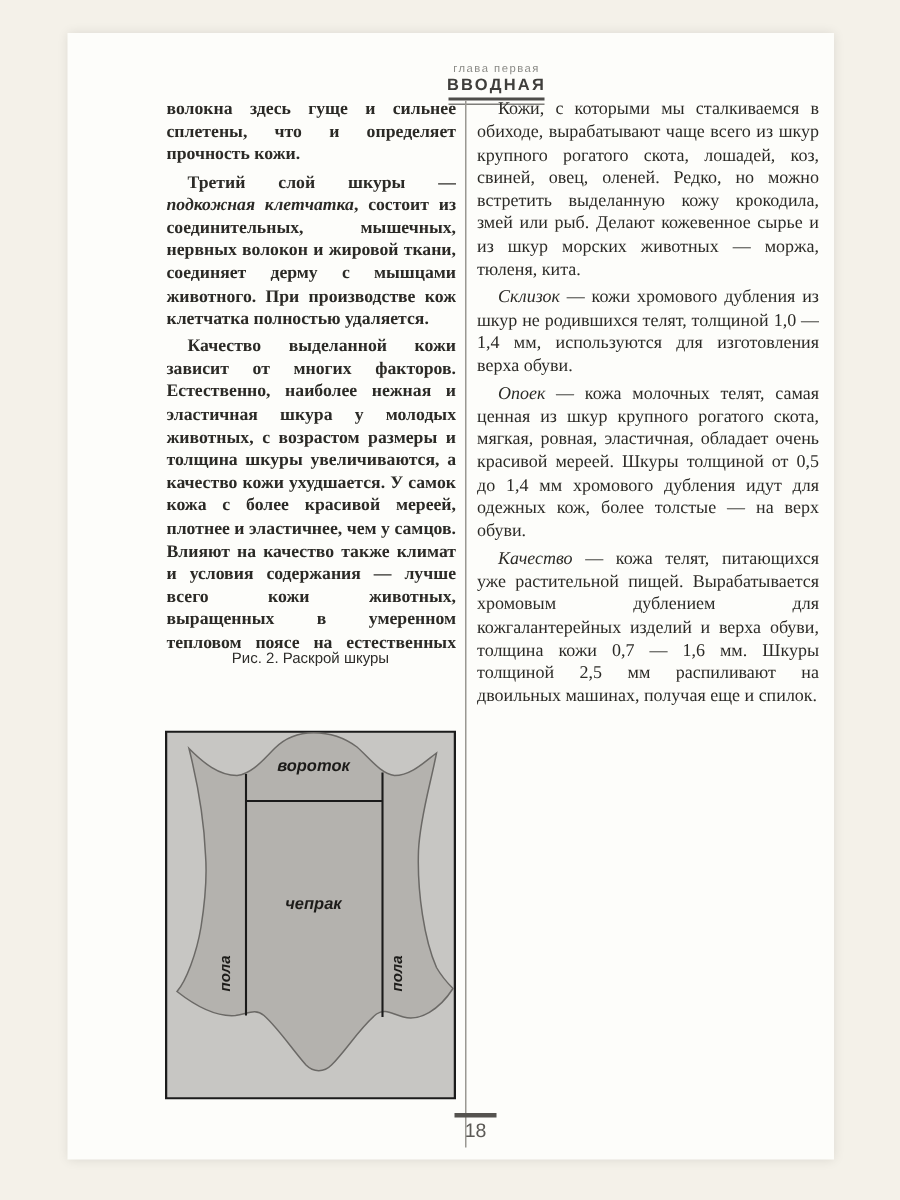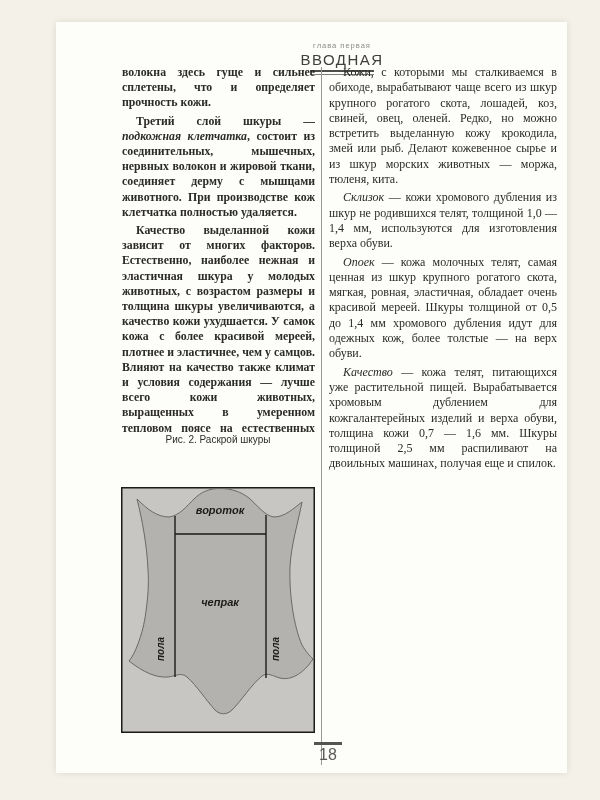--- a/index.html
+++ b/index.html
@@ -7,31 +7,30 @@
     width:600px;height:800px;
     background:#f4f1e9;
     position:relative;
     overflow:hidden;
     font-family:"Liberation Serif", serif;
   }
   .page{
     position:absolute;left:45px;top:22px;width:511px;height:751px;
     background:#fdfdfa;
     box-shadow:0 0 7px rgba(0,0,0,0.10);
-    margin-left:11px;
   }
   
   .running-head{
     position:absolute;left:233px;top:20px;width:106px;
     text-align:center;
     font-family:"Liberation Sans", sans-serif;
     line-height:1.15;
   }
   .running-head .chapter{font-size:7.5px;color:#8a8a86;letter-spacing:1px;}
-  .running-head .title{font-size:15px;font-weight:normal;color:#3f3e3b;letter-spacing:1.5px;}
+  .running-head .title{font-size:11px;font-weight:bold;color:#3f3e3b;letter-spacing:1.5px;}
   .running-head .double-rule{
     width:64px;margin:2px auto 0;height:2px;
     border-top:2.5px solid #4e4d4a;border-bottom:1px solid #7e7d79;
   }
   
   .col-divider{
     position:absolute;left:265px;top:45px;width:1px;height:698px;
     background:#9a9892;
   }
   
@@ -63,21 +62,21 @@
     fill:#1d1c1a;
   }
   
   .footer-rule{
     position:absolute;left:258px;top:720px;width:28px;height:2.5px;background:#55534f;
   }
   .page-number{
     position:absolute;left:250px;top:724px;width:44px;
     text-align:center;
     font-family:"Liberation Sans", sans-serif;
-    font-size:16px;color:#5c5a56;
+    font-size:13px;color:#5c5a56;
   }
 </style>
 </head>
 <body>
 
 <div class="page">
 
   <div class="running-head">
     <div class="chapter">глава первая</div>
     <div class="title">ВВОДНАЯ</div>

